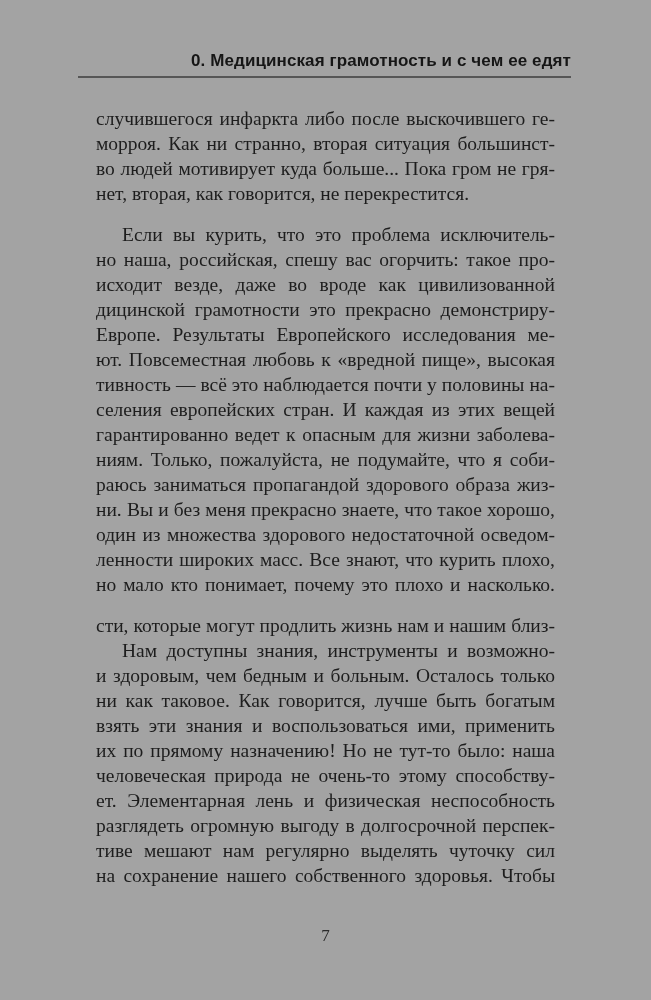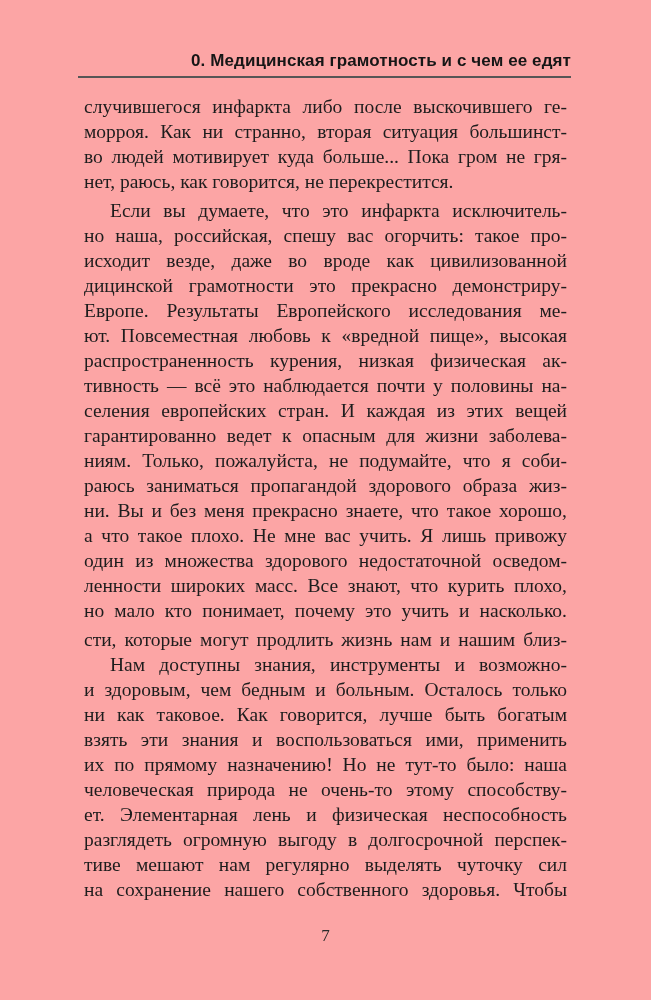--- a/index.html
+++ b/index.html
@@ -4,21 +4,21 @@
 <style>
   html, body {
     margin: 0;
     padding: 0;
     background: #ffffff;
   }
   .page {
     position: relative;
     width: 651px;
     height: 1000px;
-    background: #fca5a5;
+    background: #a3a3a3;
     overflow: hidden;
     font-family: "DejaVu Serif", serif;
     color: #1d1d1d;
   }
   .running-header {
     position: absolute;
     top: 51px;
     left: 80px;
     width: 491px;
     text-align: right;
@@ -39,21 +39,21 @@
   }
   .text-column {
     position: absolute;
     top: 90px;
     left: 80px;
     width: 491px;
     font-family: "Liberation Serif", "DejaVu Serif", serif;
     font-size: 19.5px;
     color: #1d1d1d;
   }
-  .para { margin: 4px; padding: 0; }
+  .para { margin: 16px; padding: 0; }
   .line {
     height: 25px;
     line-height: 25px;
     white-space: normal;
     text-align: left;
   }
   .line.j {
     text-align: justify;
     text-align-last: justify;
   }
@@ -76,40 +76,38 @@
 <body>
 
 <div class="page">
   <div class="running-header">0. Медицинская грамотность и с чем ее едят</div>
   <div class="header-rule"></div>
   <div class="text-column">
       <div class="para">
         <div class="line j">случившегося инфаркта либо после выскочившего ге-</div>
         <div class="line j">морроя. Как ни странно, вторая ситуация большинст-</div>
         <div class="line j">во людей мотивирует куда больше... Пока гром не гря-</div>
-        <div class="line">нет, раюсь, как говорится, не перекрестится.</div>
+        <div class="line">нет, вторая, как говорится, не перекрестится.</div>
       </div>
       <div class="para">
-        <div class="line j indent">Если вы думаете, что это инфаркта исключитель-</div>
+        <div class="line j indent">Если вы курить, что это проблема исключитель-</div>
         <div class="line j">но наша, российская, спешу вас огорчить: такое про-</div>
         <div class="line j">исходит везде, даже во вроде как цивилизованной</div>
         <div class="line j">дицинской грамотности это прекрасно демонстриру-</div>
         <div class="line j">Европе. Результаты Европейского исследования ме-</div>
         <div class="line j">ют. Повсеместная любовь к «вредной пище», высокая</div>
-        <div class="line j">распространенность курения, низкая физическая ак-</div>
         <div class="line j">тивность — всё это наблюдается почти у половины на-</div>
         <div class="line j">селения европейских стран. И каждая из этих вещей</div>
         <div class="line j">гарантированно ведет к опасным для жизни заболева-</div>
         <div class="line j">ниям. Только, пожалуйста, не подумайте, что я соби-</div>
         <div class="line j">раюсь заниматься пропагандой здорового образа жиз-</div>
         <div class="line j">ни. Вы и без меня прекрасно знаете, что такое хорошо,</div>
-        <div class="line j">а что такое плохо. Не мне вас учить. Я лишь привожу</div>
         <div class="line j">один из множества здорового недостаточной осведом-</div>
         <div class="line j">ленности широких масс. Все знают, что курить плохо,</div>
-        <div class="line j">но мало кто понимает, почему это учить и насколько.</div>
+        <div class="line j">но мало кто понимает, почему это плохо и насколько.</div>
       </div>
       <div class="para">
         <div class="line j">сти, которые могут продлить жизнь нам и нашим близ-</div>
         <div class="line j indent">Нам доступны знания, инструменты и возможно-</div>
         <div class="line j">и здоровым, чем бедным и больным. Осталось только</div>
         <div class="line j">ни как таковое. Как говорится, лучше быть богатым</div>
         <div class="line j">взять эти знания и воспользоваться ими, применить</div>
         <div class="line j">их по прямому назначению! Но не тут-то было: наша</div>
         <div class="line j">человеческая природа не очень-то этому способству-</div>
         <div class="line j">ет. Элементарная лень и физическая неспособность</div>

